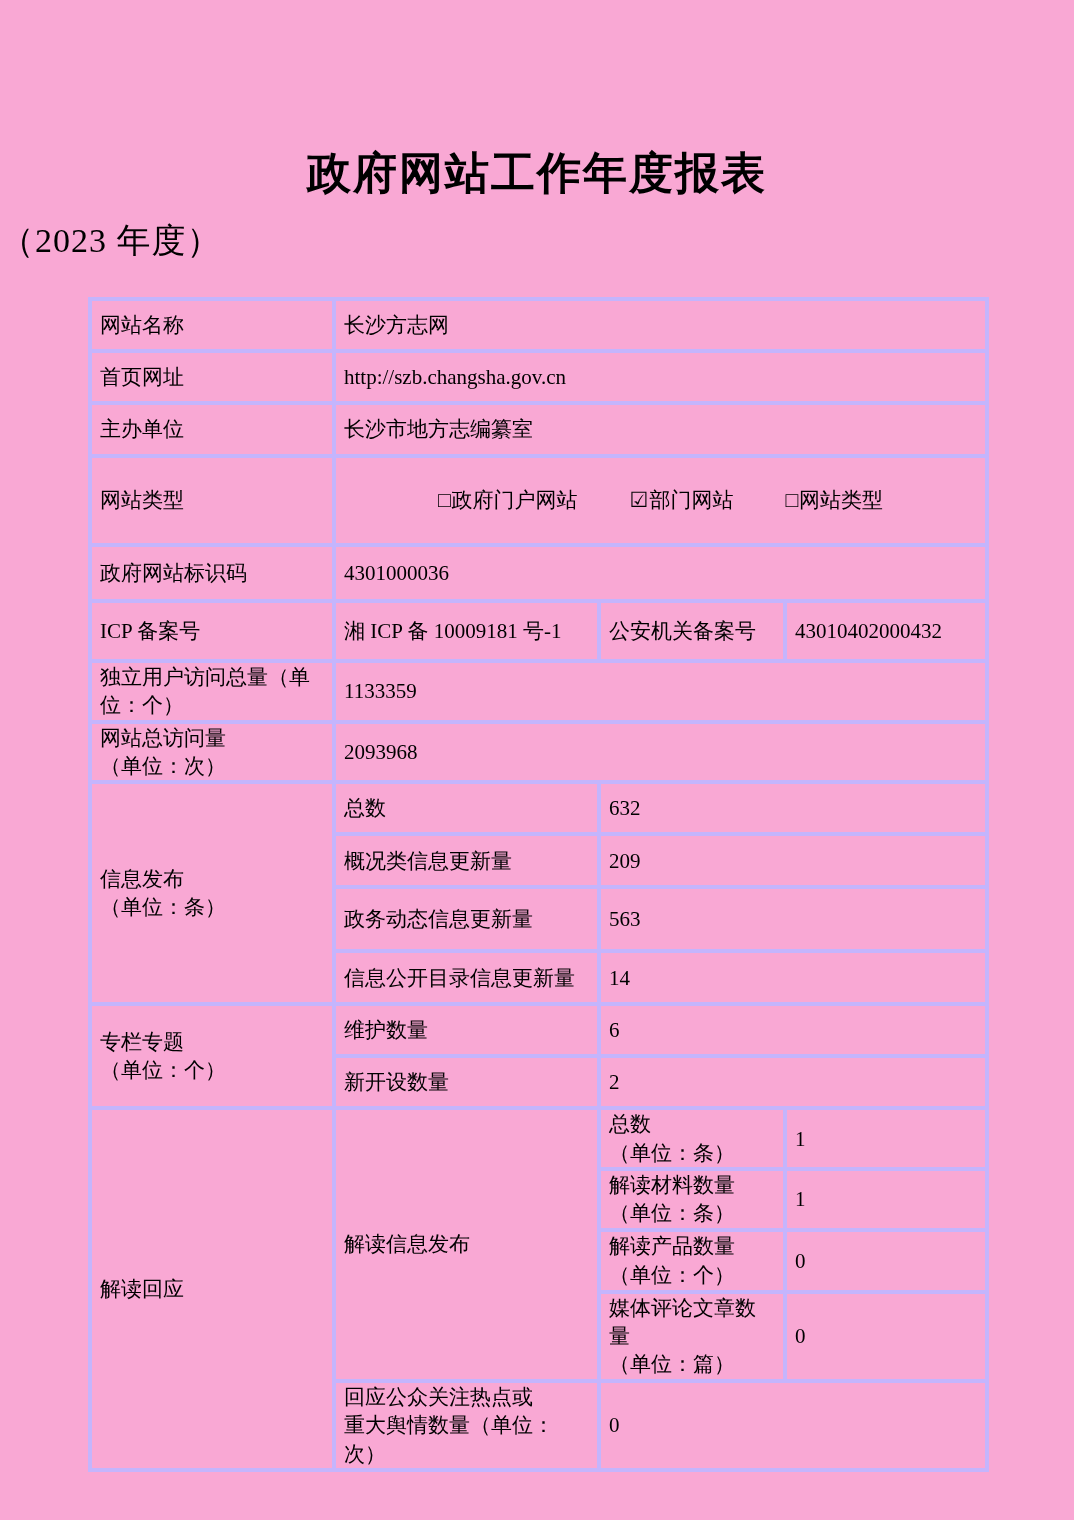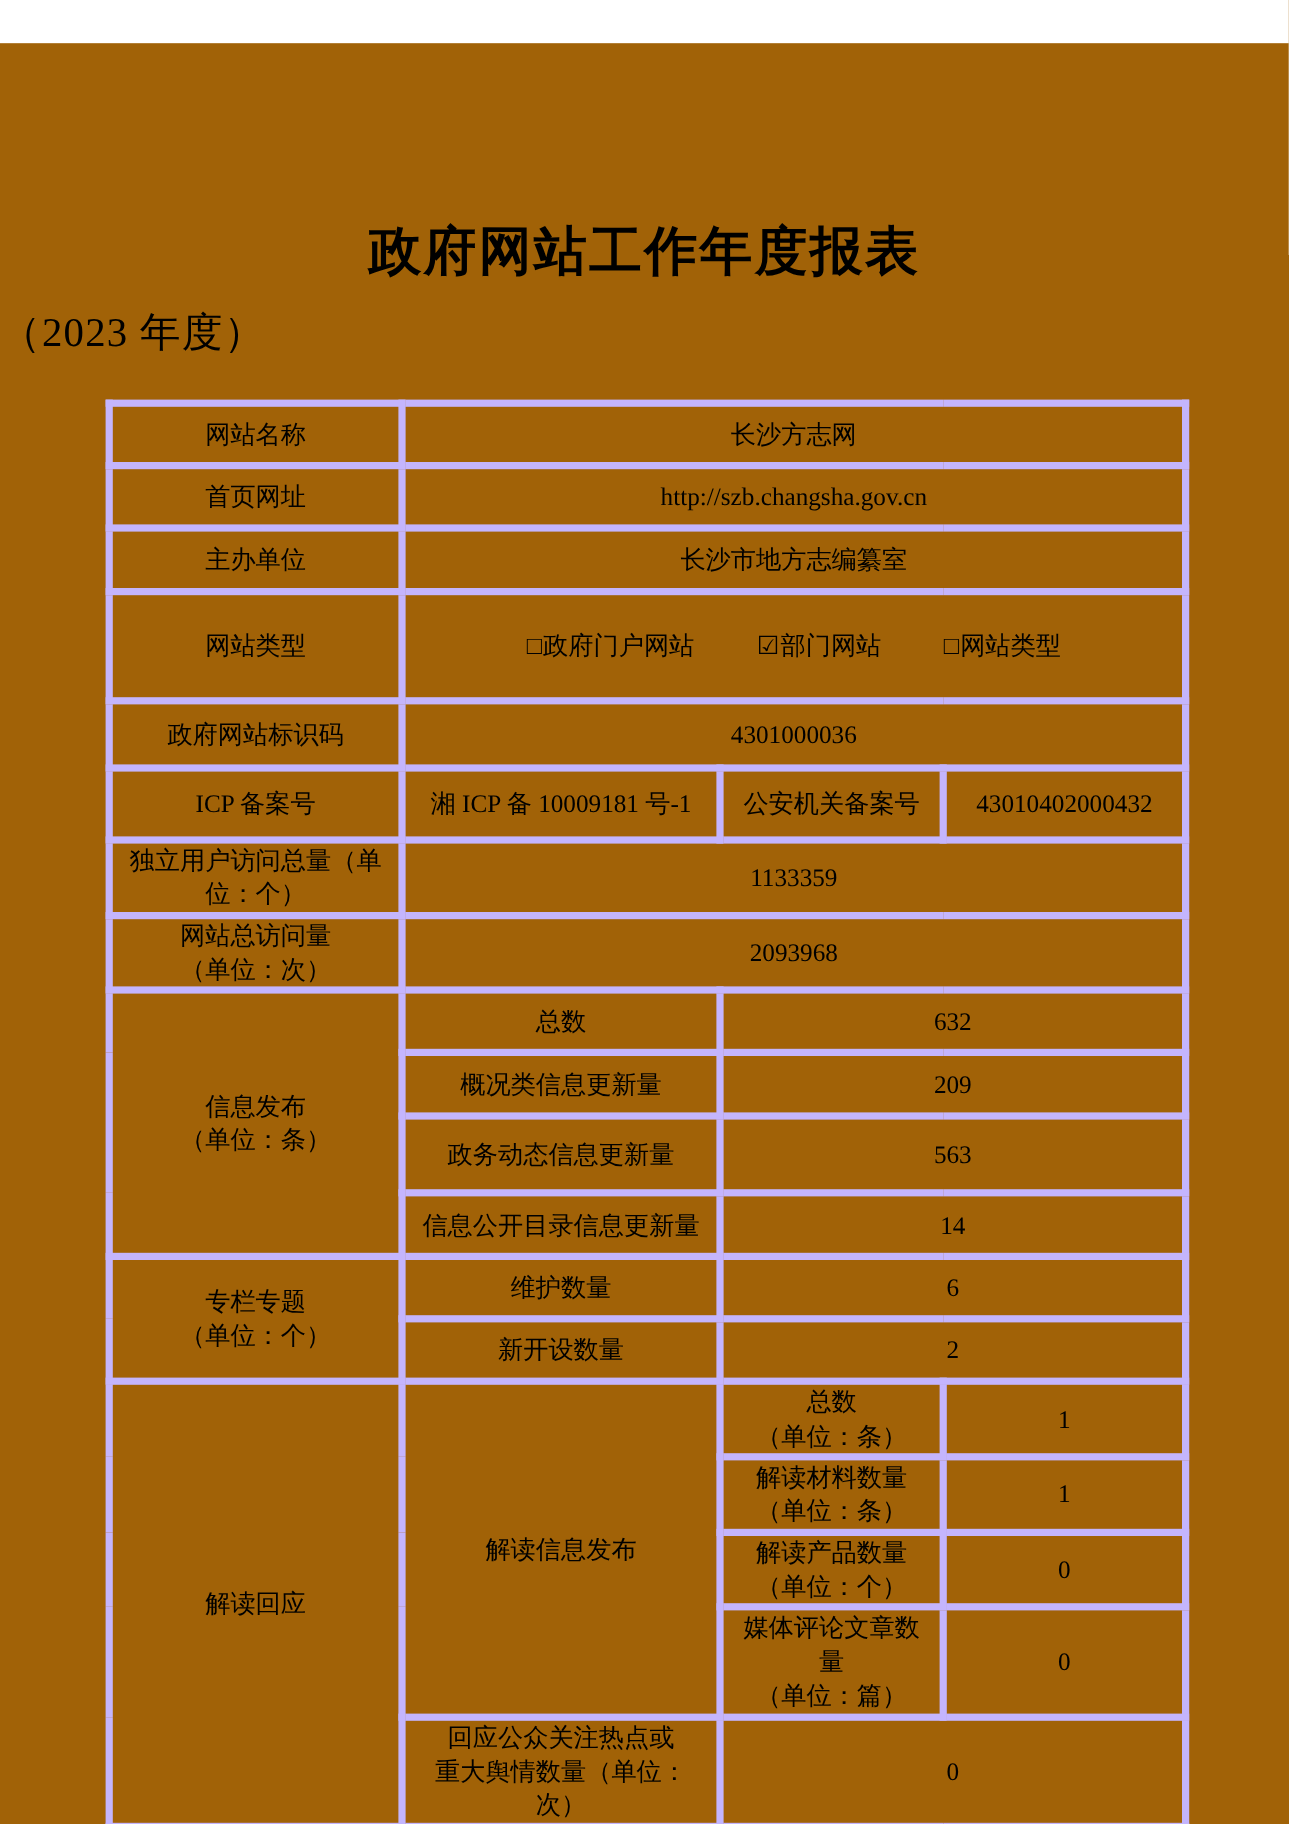--- a/index.html
+++ b/index.html
@@ -1,40 +1,40 @@
 <!DOCTYPE html>
 <html><head>
 <meta charset="utf-8">
 <style>
   html,body{margin:0;padding:0;}
   body{
     width:1074px;height:1520px;background:#ffffff;color:#000000;
     font-family:"Liberation Serif","DejaVu Serif",serif;
     position:relative;overflow:hidden;
   }
-  .page{position:absolute;inset:0;background:#a16207;margin-top:36px;}
+  .page{position:absolute;inset:0;background:#f9a8d4;}
   .doc-title{
     position:absolute;top:144px;left:0;width:1074px;text-align:center;
     font-size:44px;font-weight:bold;letter-spacing:2px;
   }
   .doc-subtitle{
     position:absolute;top:218px;left:0;width:1074px;text-align:left;
     font-size:34px;font-weight:normal;letter-spacing:1px;
   }
   .reporting-unit{
     position:absolute;top:270px;left:155px;font-size:21px;white-space:nowrap;
   }
   table.report{
     position:absolute;left:88px;top:297px;width:897px;
     border-collapse:collapse;table-layout:fixed;
     border:3px solid #000000;
   }
   table.report td{
-    border:6px solid #c4b5fd;
-    text-align:center;vertical-align:middle;
+    border:4px solid #c4b5fd;
+    vertical-align:middle;
     font-size:21px;line-height:1.35;
     padding:0 8px;
     white-space:pre-line;
     overflow:hidden;
   }
   td.lbl{}
   .type-opts{
     display:flex;justify-content:center;align-items:center;gap:52px;
     white-space:nowrap;
   }

